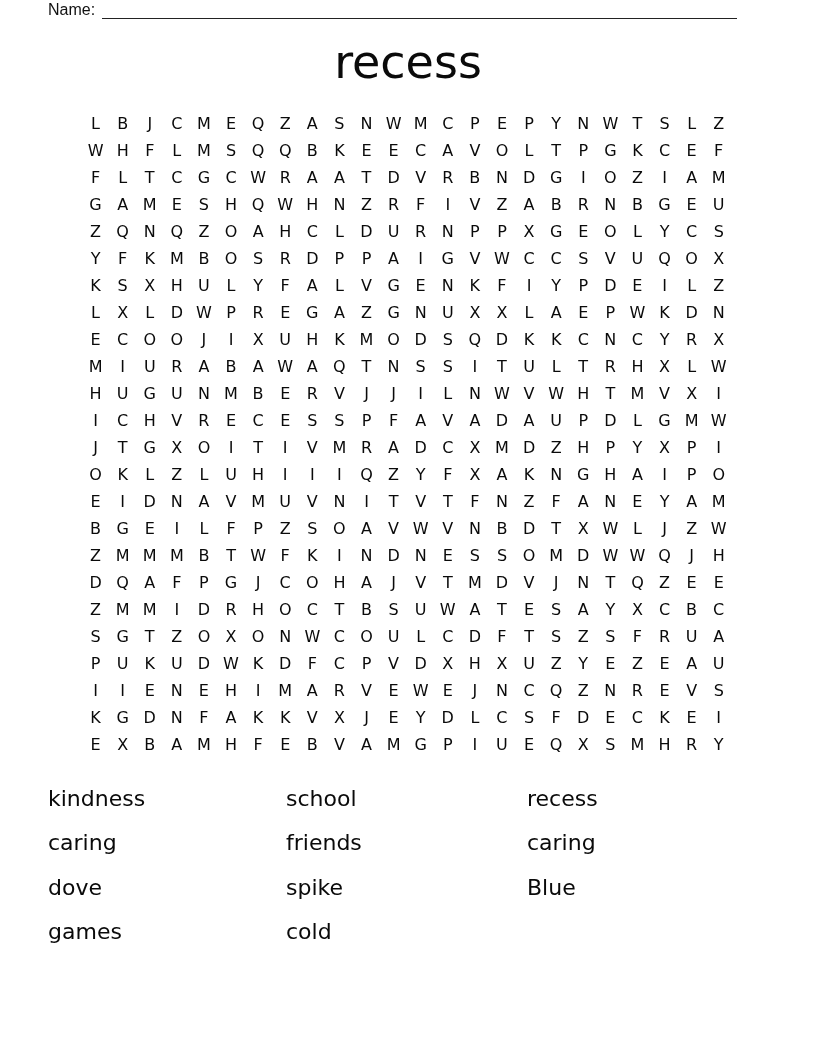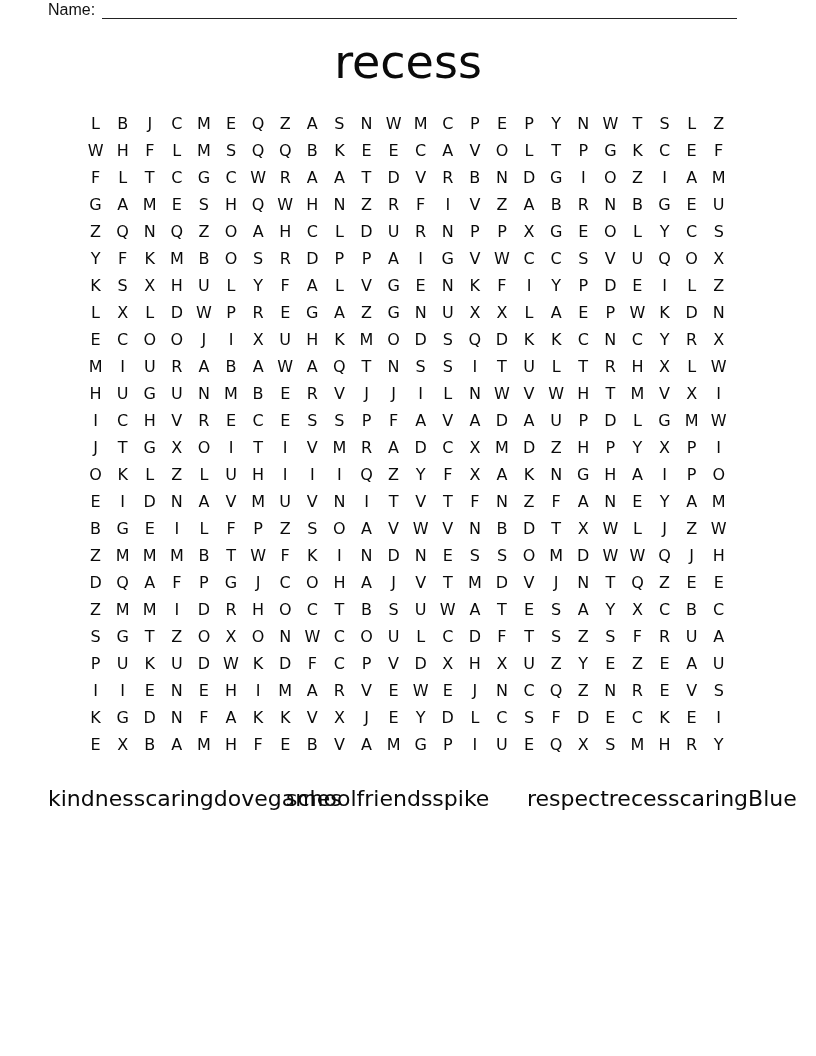--- a/index.html
+++ b/index.html
@@ -67,21 +67,21 @@
   .words {
     position: absolute;
     left: 48px;
     top: 777px;
     width: 720px;
     display: grid;
     grid-template-columns: 238px 241px auto;
   }
   .word-col {
     display: flex;
-    flex-direction: row;
+    flex-direction: column;
   }
   .word {
     font-family: "DejaVu Sans", sans-serif;
     font-size: 22px;
     line-height: 44.4px;
     color: #0a0a0a;
     white-space: nowrap;
   }
 </style>
 </head>
@@ -679,22 +679,22 @@
     <div class="word-col">
         <div class="word">kindness</div>
         <div class="word">caring</div>
         <div class="word">dove</div>
         <div class="word">games</div>
       </div>
     <div class="word-col">
         <div class="word">school</div>
         <div class="word">friends</div>
         <div class="word">spike</div>
+        <div class="word">cold</div>
       </div>
     <div class="word-col">
-        <div class="word">respect</div>
         <div class="word">recess</div>
         <div class="word">caring</div>
         <div class="word">Blue</div>
       </div>
   </div>
 
 </div>
 
 </body></html>

